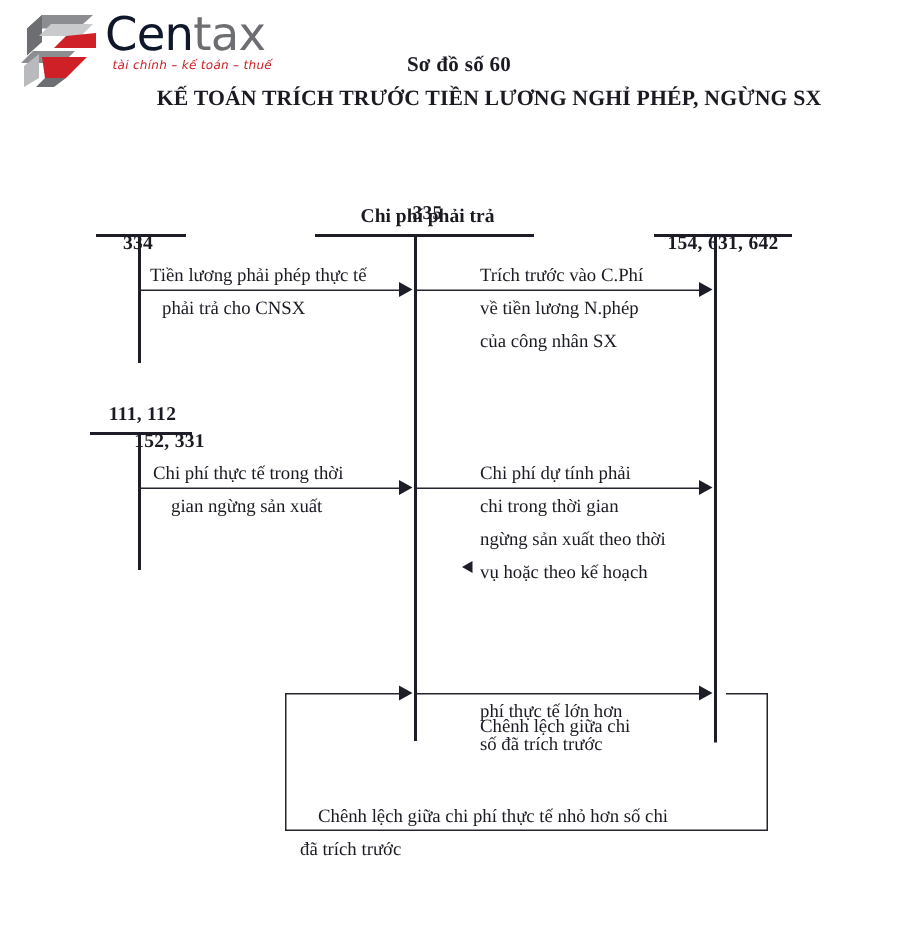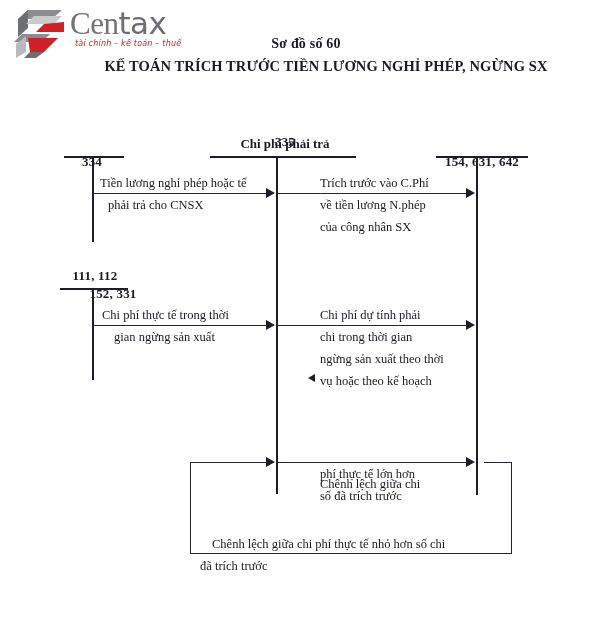--- a/index.html
+++ b/index.html
@@ -41,21 +41,21 @@
   .logo-word {
     position: absolute;
     left: 0;
     top: 0px;
     font-family: "DejaVu Sans", sans-serif;
     font-size: 31px;
     letter-spacing: -0.5px;
     line-height: 34px;
     white-space: nowrap;
   }
-  .logo-cen { color: #737373; font-family: Liberation Serif, serif; }
+  .logo-cen { color: #0f172a; }
   .logo-tax { color: #6d6e72; }
   #logo-tagline {
     position: absolute;
     left: 5px;
     top: 33px;
     font-family: "DejaVu Sans", sans-serif;
     font-style: italic;
     font-size: 8px;
     color: #cf2027;
     letter-spacing: 0.2px;
@@ -185,21 +185,21 @@
 <div class="hline" style="left:436px; top:156px; width:92px;"></div>
 <div class="vline" style="left:476px; top:156px; height:339px;"></div>
 
 <div class="acct-num" style="left:58px; top:252px; width:74px;">111, 112</div>
 <div class="acct-num" style="left:76px; top:270px; width:74px;">152, 331</div>
 <div class="hline" style="left:60px; top:288px; width:68px;"></div>
 <div class="vline" style="left:92px; top:288px; height:92px;"></div>
 
 <div class="thin-h" style="left:92px; top:193px; width:176px;"></div>
 <div class="arrow-r" style="left:266px; top:188px;"></div>
-<div class="flow-text" style="left:100px; top:174px;">Tiền lương nghỉ phép hoặc tế</div>
+<div class="flow-text" style="left:100px; top:174px;">Tiền lương phải phép thực tế</div>
 <div class="flow-text" style="left:108px; top:196px;">phải trả cho CNSX</div>
 
 <div class="thin-h" style="left:278px; top:193px; width:190px;"></div>
 <div class="arrow-r" style="left:466px; top:188px;"></div>
 <div class="flow-text" style="left:320px; top:174px;">Trích trước vào C.Phí</div>
 <div class="flow-text" style="left:320px; top:196px;">về tiền lương N.phép</div>
 <div class="flow-text" style="left:320px; top:218px;">của công nhân SX</div>
 
 <div class="thin-h" style="left:92px; top:325px; width:176px;"></div>
 <div class="arrow-r" style="left:266px; top:320px;"></div>

